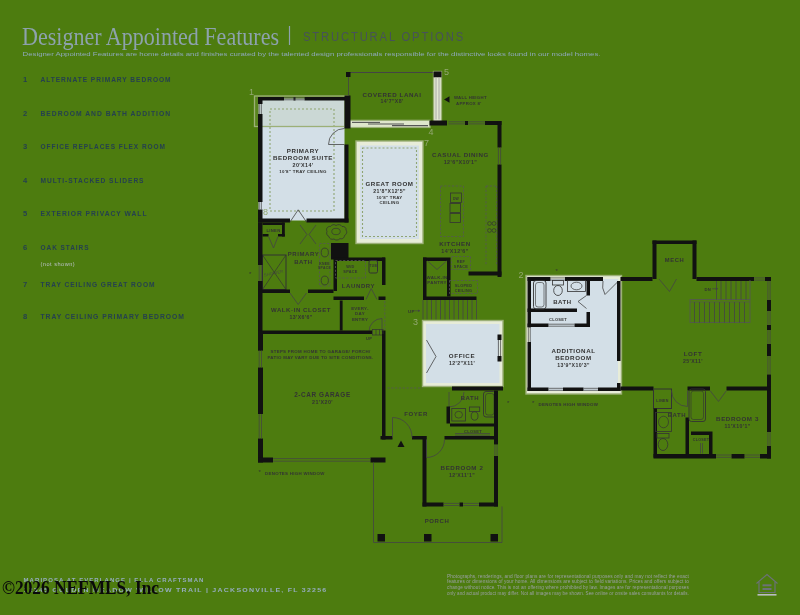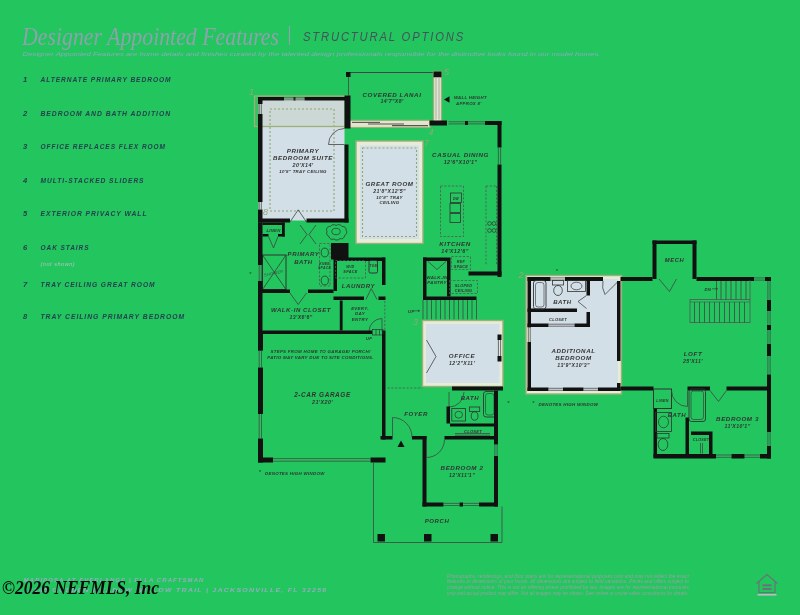--- a/index.html
+++ b/index.html
@@ -1,16 +1,16 @@
 <!DOCTYPE html>
 <html><head>
 <meta charset="utf-8">
 <style>
 html,body{margin:0;padding:0;background:#fff;}
-#page{position:relative;width:800px;height:615px;background:#22c55e;overflow:hidden;font-family:"Liberation Sans",sans-serif;font-style:italic;}
+#page{position:relative;width:800px;height:615px;background:#4d7c0f;overflow:hidden;font-family:"Liberation Sans",sans-serif;}
 svg{position:absolute;left:0;top:0;}
 text{font-family:"Liberation Sans",sans-serif;}
 .rm{fill:#333;letter-spacing:0.6px;font-weight:bold;}
 .dim{fill:#333;letter-spacing:0.4px;font-weight:bold;}
 .tiny{fill:#333;letter-spacing:0.3px;font-weight:bold;}
 .num{fill:#94a873;font-size:9px;}
 .wall{fill:#111;}
 .thin{stroke:#444;stroke-width:0.8;fill:none;}
 .dash{stroke:#555;stroke-width:0.8;fill:none;stroke-dasharray:2.2,1.6;}
 .win{stroke:#444;stroke-width:0.75;fill:none;}

